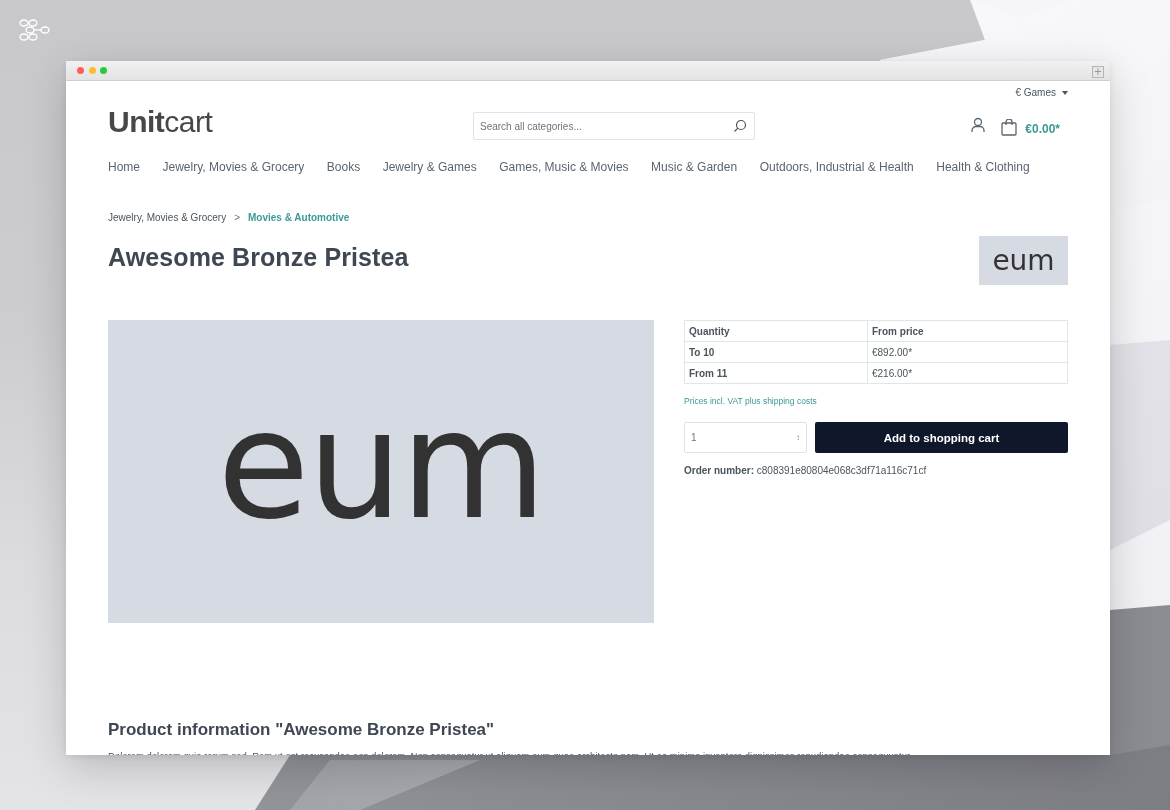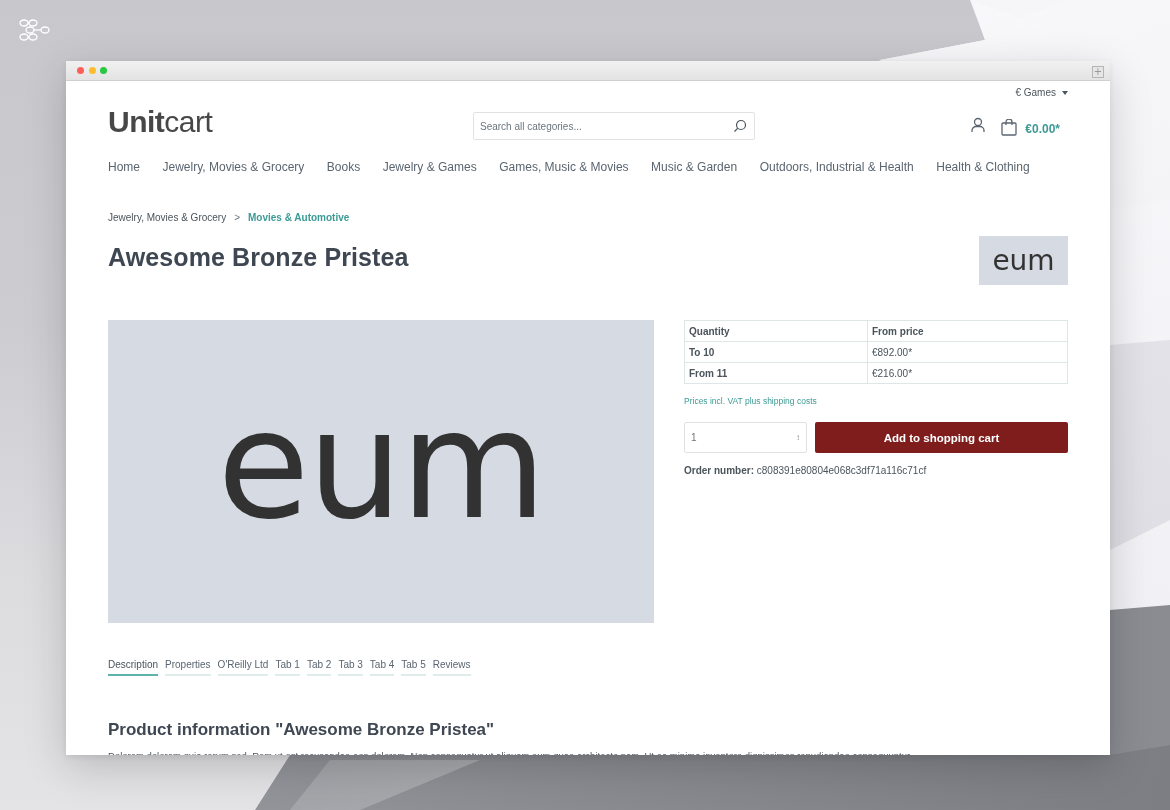--- a/index.html
+++ b/index.html
@@ -96,21 +96,21 @@
   table.prices th, table.prices td { border: 1px solid #dde7e6; height: 21px; padding: 0 4px; text-align: left; color: #4a545b; }
   table.prices th { font-weight: 700; }
   table.prices td.q { font-weight: 700; }
   table.prices td.p { color: #4a545b; }
   table.prices th:first-child, table.prices td:first-child { width: 183px; }
 
   .vat { margin-top: 12px; font-size: 8.5px; color: #3b9a95; }
   .buy-row { margin-top: 16px; display: flex; gap: 8px; }
   .qty { width: 123px; height: 31px; border: 1px solid #dfe2e5; border-radius: 2px; display: flex; align-items: center; justify-content: space-between; padding: 0 6px; font-size: 10px; color: #6c757d; }
   .stepper { font-size: 8px; color: #8a8f94; line-height: 1; }
-  .add-btn { flex: 1; height: 31px; background: #7f1d1d; color: #fff; border: none; border-radius: 2px; font-weight: 700; font-size: 11.5px; font-family: "Liberation Sans", sans-serif; }
+  .add-btn { flex: 1; height: 31px; background: #0f172a; color: #fff; border: none; border-radius: 2px; font-weight: 700; font-size: 11.5px; font-family: "Liberation Sans", sans-serif; }
   .order { margin-top: 12px; font-size: 10px; color: #4a545b; }
   .order b { font-weight: 700; }
 
   .tabs { position: absolute; left: 42px; top: 578px; display: flex; gap: 7px; }
   .tab { font-size: 10px; color: #5a6570; padding-bottom: 4px; border-bottom: 2px solid #dfeceb; white-space: nowrap; }
   .tab.active { border-bottom-color: #5fb3ad; color: #4a545b; }
 
   .info-title { position: absolute; left: 42px; top: 639px; font-size: 17px; font-weight: 700; color: #3e4752; }
   .info-text { position: absolute; left: 42px; top: 669px; font-size: 9.5px; color: #4a545b; white-space: nowrap; }
 </style>
@@ -241,28 +241,17 @@
         </div>
         <button class="add-btn">Add to shopping cart</button>
       </div>
 
       <div class="order">
         <b>Order number:</b>
         <span>c808391e80804e068c3df71a116c71cf</span>
       </div>
     </div>
 
-    <div class="tabs">
-      <span class="tab active">Description</span>
-      <span class="tab">Properties</span>
-      <span class="tab">O'Reilly Ltd</span>
-      <span class="tab">Tab 1</span>
-      <span class="tab">Tab 2</span>
-      <span class="tab">Tab 3</span>
-      <span class="tab">Tab 4</span>
-      <span class="tab">Tab 5</span>
-      <span class="tab">Reviews</span>
-    </div>
 
     <h2 class="info-title">Product information "Awesome Bronze Pristea"</h2>
     <p class="info-text">Dolorem dolorem quia rerum sed. Rem ut est recusandae eos dolorem. Non consequatur ut aliquam eum quae architecto nam. Ut ea minima inventore dignissimos repudiandae consequuntur.</p>
   </div>
 </div>
 
 </body></html>

